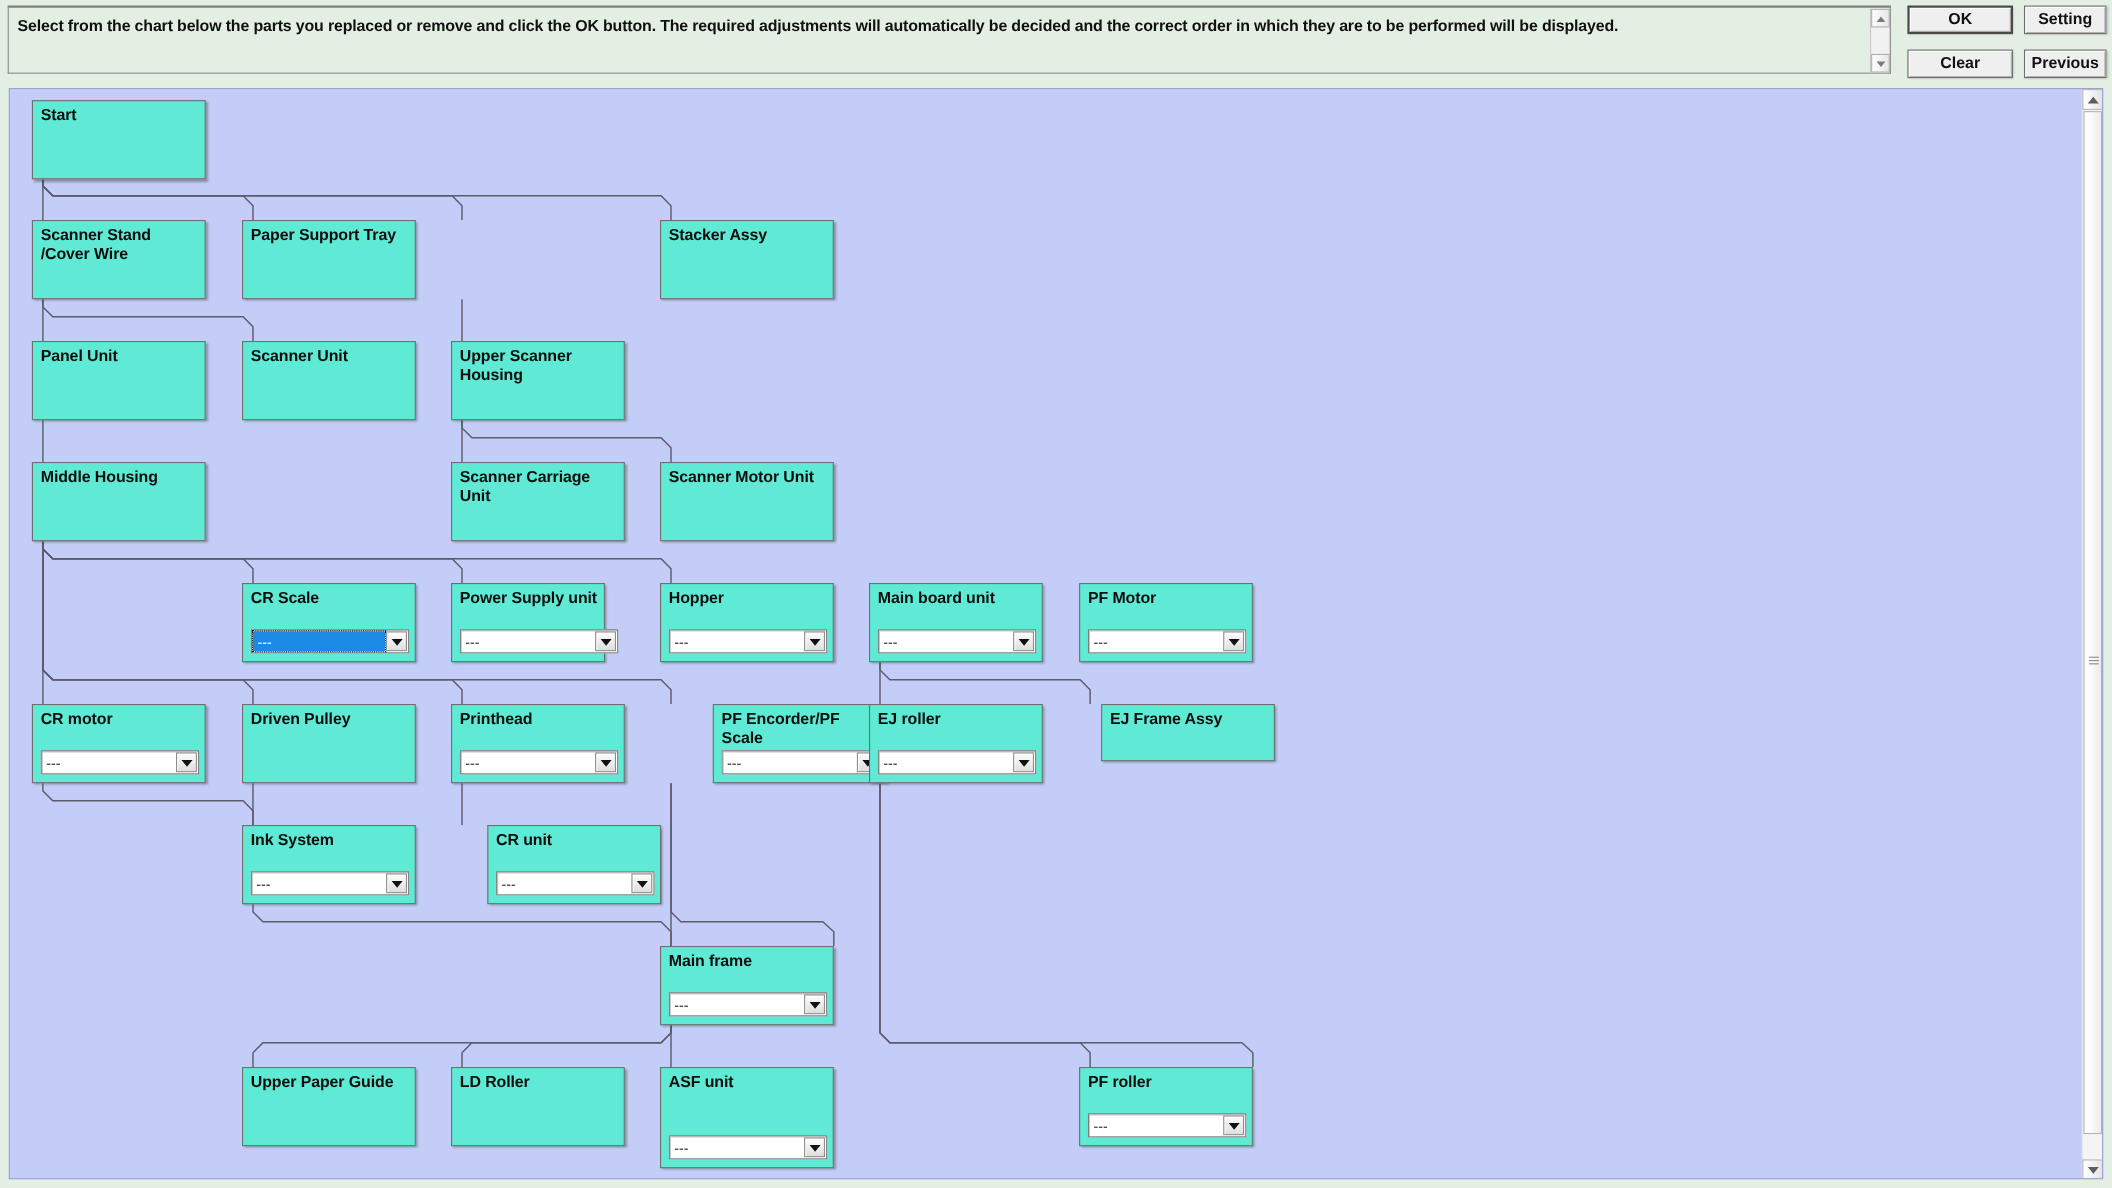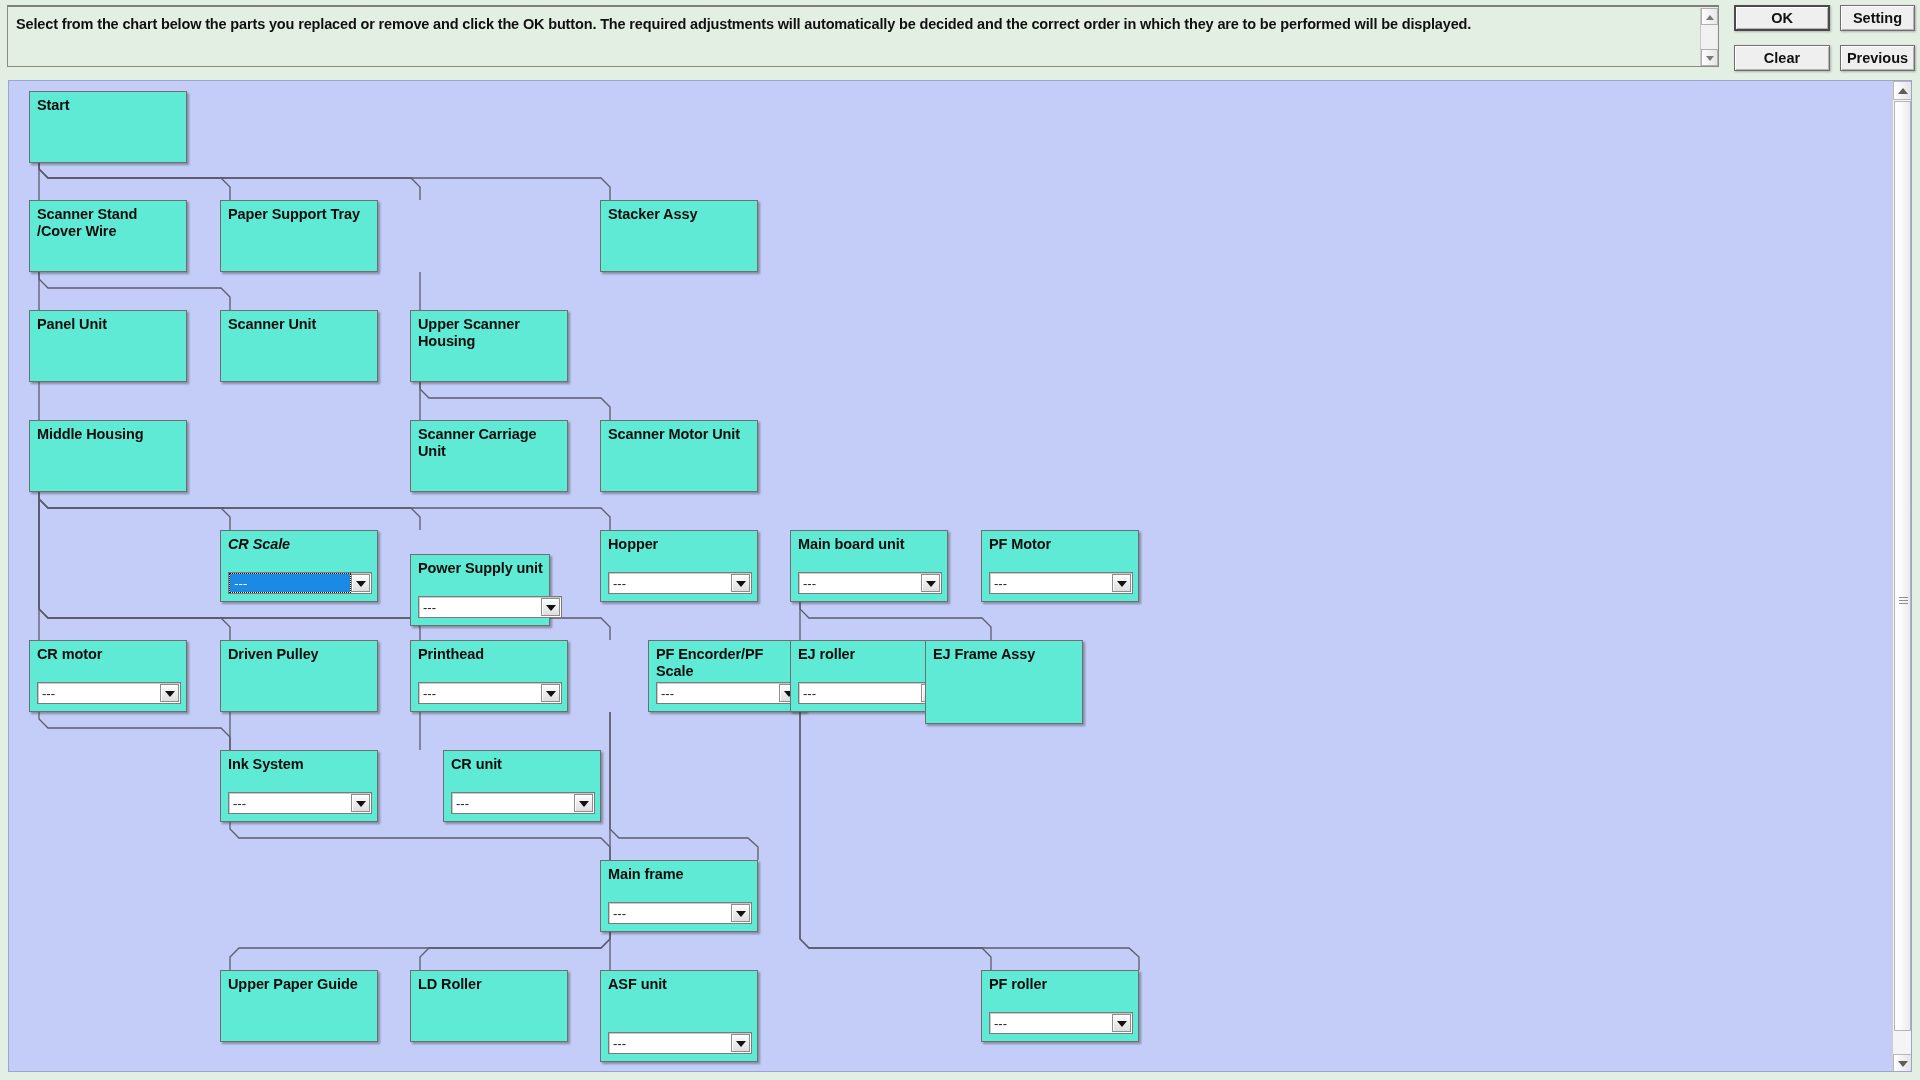--- a/index.html
+++ b/index.html
@@ -254,30 +254,30 @@
       </div>
       <div class="node" style="left: 20px; top: 339px; width: 158px; height: 72px;">
         <div class="node-label">Middle Housing</div>
       </div>
       <div class="node" style="left: 401px; top: 339px; width: 158px; height: 72px;">
         <div class="node-label">Scanner Carriage Unit</div>
       </div>
       <div class="node" style="left: 591px; top: 339px; width: 158px; height: 72px;">
         <div class="node-label">Scanner Motor Unit</div>
       </div>
-      <div class="node" style="left: 211px; top: 449px; width: 158px; height: 72px; font-style: italic;">
+      <div class="node" style="left: 211px; top: 449px; width: 158px; height: 72px;">
         <div class="node-label">CR Scale</div>
         <div class="combo focused" style="width: 144px;">
           <div class="combo-inner">
             <div class="combo-text">---</div>
           </div>
           <div class="combo-arrow"></div>
         </div>
       </div>
-      <div class="node" style="left: 401px; top: 473px; width: 140px; height: 72px;">
+      <div class="node" style="left: 401px; top: 449px; width: 140px; height: 72px;">
         <div class="node-label">Power Supply unit</div>
         <div class="combo" style="width: 144px;">
           <div class="combo-text">---</div>
           <div class="combo-arrow"></div>
         </div>
       </div>
       <div class="node" style="left: 591px; top: 449px; width: 158px; height: 72px;">
         <div class="node-label">Hopper</div>
         <div class="combo" style="width: 144px;">
           <div class="combo-text">---</div>
@@ -322,21 +322,21 @@
           <div class="combo-arrow"></div>
         </div>
       </div>
       <div class="node" style="left: 781px; top: 559px; width: 158px; height: 72px;">
         <div class="node-label">EJ roller</div>
         <div class="combo" style="width: 144px;">
           <div class="combo-text">---</div>
           <div class="combo-arrow"></div>
         </div>
       </div>
-      <div class="node" style="left: 916px; top: 559px; width: 158px; height: 84px;">
+      <div class="node" style="left: 992px; top: 559px; width: 158px; height: 52px;">
         <div class="node-label">EJ Frame Assy</div>
       </div>
       <div class="node" style="left: 211px; top: 669px; width: 158px; height: 72px;">
         <div class="node-label">Ink System</div>
         <div class="combo" style="width: 144px;">
           <div class="combo-text">---</div>
           <div class="combo-arrow"></div>
         </div>
       </div>
       <div class="node" style="left: 401px; top: 669px; width: 158px; height: 72px; margin-left: 33px;">

